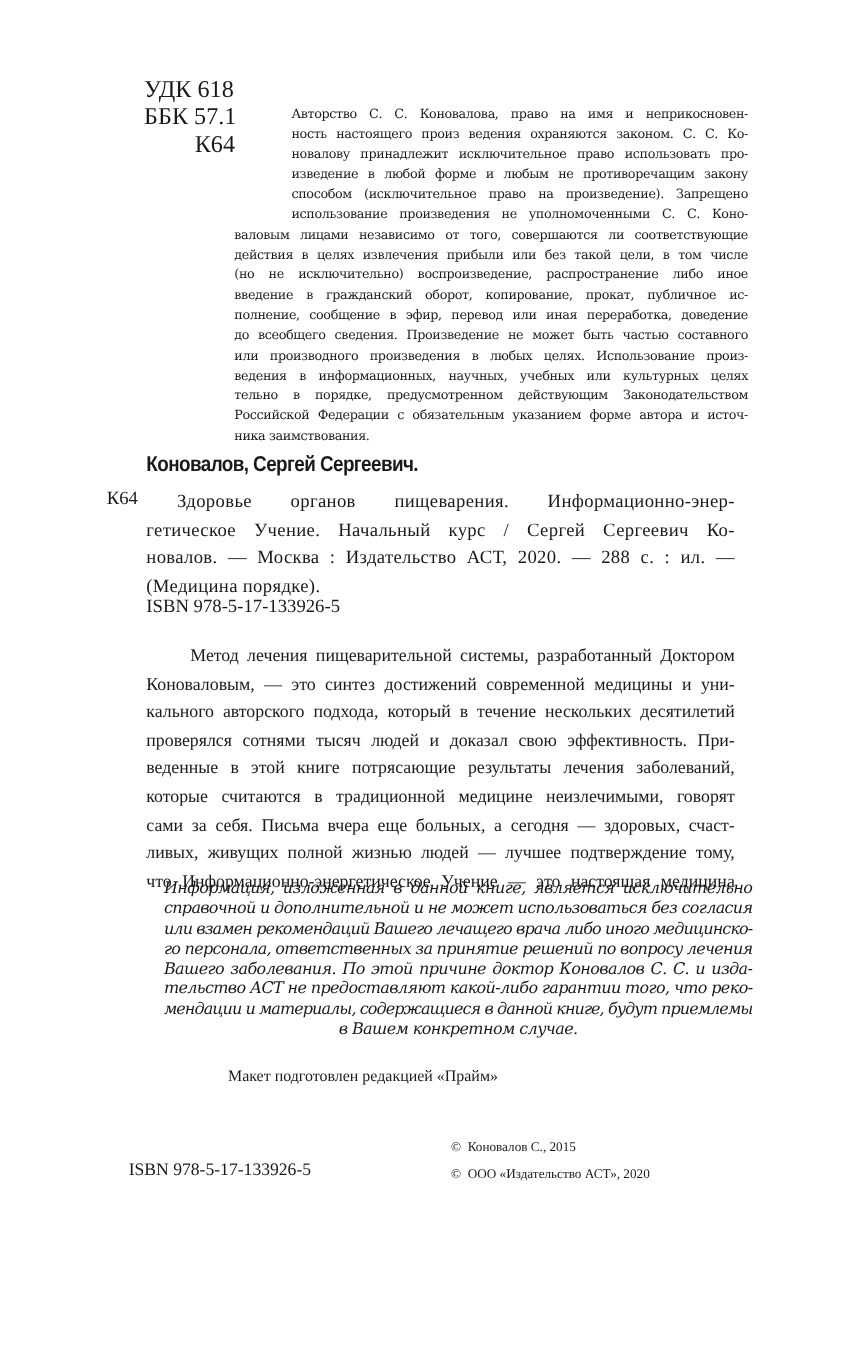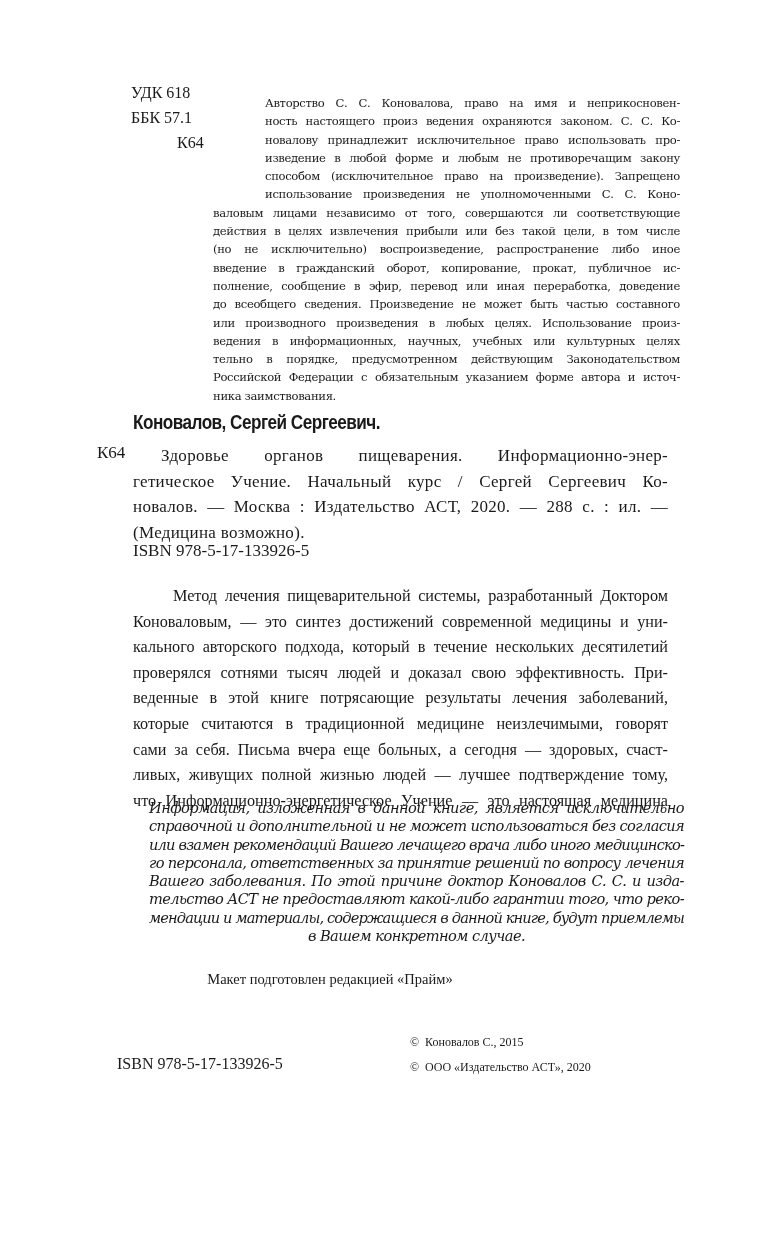--- a/index.html
+++ b/index.html
@@ -1,20 +1,20 @@
 <!DOCTYPE html>
 <html><head>
 <meta charset="utf-8">
 <style>
   html, body { margin: 0; padding: 0; background: #ffffff; }
   body { width: 768px; height: 1240px; position: relative; overflow: hidden; color: #1a1a1a; }
   .abs { position: absolute; }
   .narrow { font-family: "Liberation Serif", serif; }
 
-  #udk { left: 131px; top: 68px; font-size: 16px; line-height: 25px; margin-top: 12px; }
+  #udk { left: 131px; top: 68px; font-size: 22px; line-height: 25px; }
   #udk div { white-space: pre; }
   #udk .k64 { padding-left: 46px; }
 
   #rights { left: 213px; top: 94px; width: 467px; font-size: 11.6px; line-height: 18.3px; text-align: justify; font-family: "DejaVu Serif", serif; letter-spacing: -0.35px; }
   #rights .ln { display: block; text-align-last: justify; white-space: nowrap; }
   #rights .ln.ind { padding-left: 52px; }
   #rights .ln.last { text-align-last: left; }
 
   #author { left: 133px; top: 411px; font-size: 19.5px; font-weight: bold; font-family: "Liberation Sans", sans-serif; letter-spacing: -0.6px; transform: scaleX(0.88); transform-origin: left; }
 
@@ -69,21 +69,21 @@
   <span class="ln last" style="white-space: nowrap;">ника заимствования.</span>
 </div>
 
 <div id="author" class="abs">Коновалов, Сергей Сергеевич.</div>
 
 <div id="k64" class="abs narrow">К64</div>
 <div id="desc" class="abs narrow">
   <span class="ln first" style="white-space: nowrap;">Здоровье органов пищеварения. Информационно-энер-</span>
   <span class="ln" style="white-space: nowrap;">гетическое Учение. Начальный курс  / Сергей Сергеевич Ко-</span>
   <span class="ln" style="white-space: nowrap;">новалов. — Москва : Издательство АСТ, 2020. — 288 с. : ил. —</span>
-  <span class="ln last" style="white-space: nowrap;">(Медицина возможно).</span>
+  <span class="ln last" style="white-space: nowrap;">(Медицина порядке).</span>
 </div>
 
 <div id="isbn1" class="abs narrow">ISBN 978-5-17-133926-5</div>
 
 <div id="para" class="abs narrow">
   <span class="ln first" style="white-space: nowrap;">Метод лечения пищеварительной системы, разработанный Доктором</span>
   <span class="ln" style="white-space: nowrap;">Коноваловым, — это синтез достижений современной медицины и уни-</span>
   <span class="ln" style="white-space: nowrap;">кального авторского подхода, который в течение нескольких десятилетий</span>
   <span class="ln" style="white-space: nowrap;">проверялся сотнями тысяч людей и доказал свою эффективность. При-</span>
   <span class="ln" style="white-space: nowrap;">веденные в этой книге потрясающие результаты лечения заболеваний,</span>

